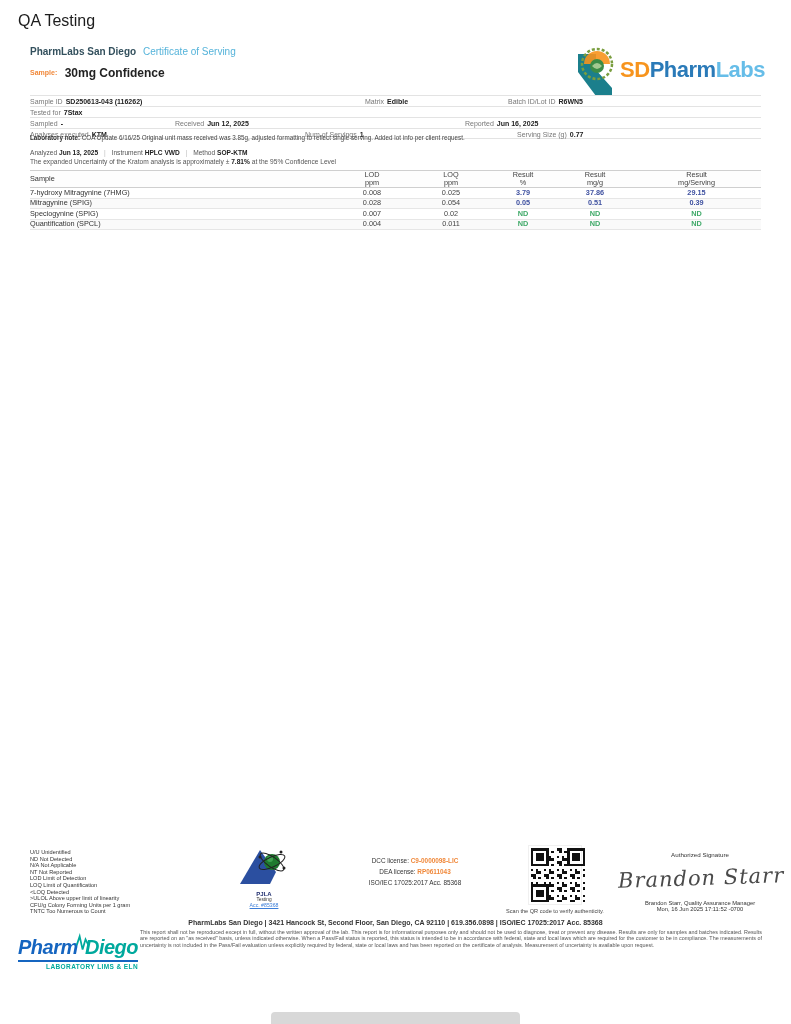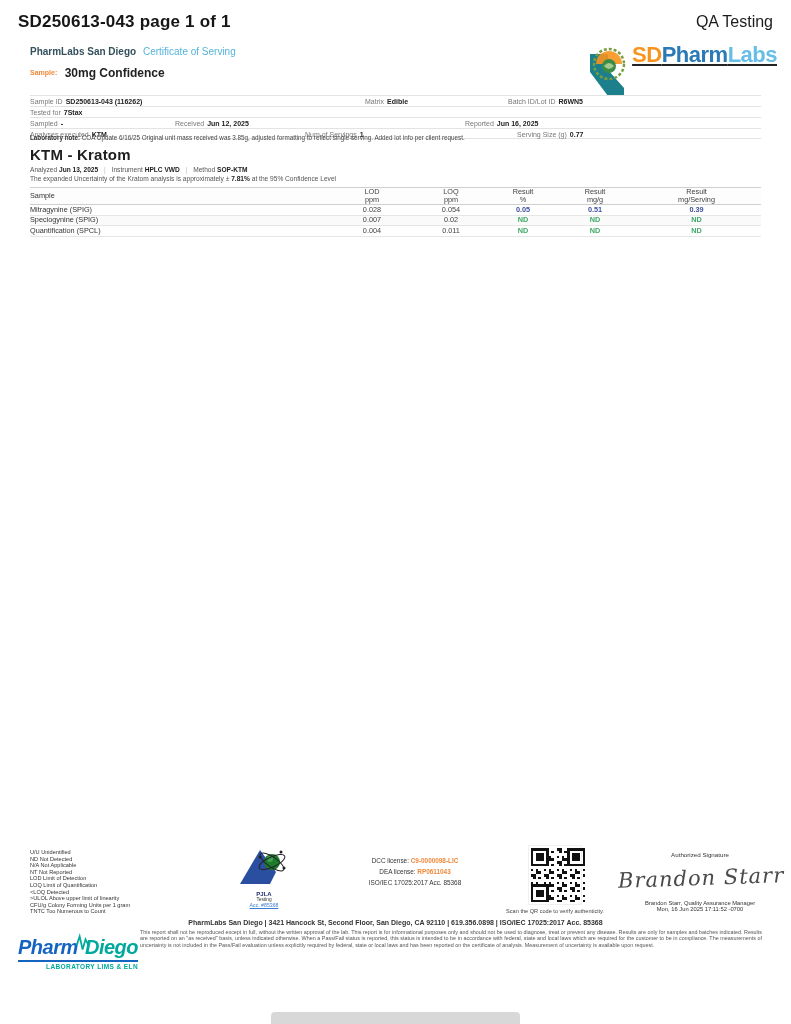--- a/index.html
+++ b/index.html
@@ -14,21 +14,21 @@
 
   .lab-line { position:absolute; top:46px; left:30px; font-size:10px; }
   .lab-name { font-weight:700; color:#33505d; }
   .coa-title { color:#54b3da; font-weight:500; margin-left:4px; }
 
   .sample-line { position:absolute; top:63px; left:30px; }
   .sample-label { font-size:7px; color:#f0883a; font-weight:600; vertical-align:2px; }
   .sample-name { font-size:12px; font-weight:700; color:#222; margin-left:3px; }
 
   
-  .logo-box { position:absolute; top:42px; right:14px; display:flex; align-items:flex-start;text-decoration:underline; }
+  .logo-box { position:absolute; top:42px; right:26px; display:flex; align-items:center; }
   .logo-word { font-size:22px; font-weight:700; letter-spacing:-.5px; margin-left:-8px; }
   .logo-sd { color:#f7941d; }
   .logo-pharm { color:#2a7ab8; }
   .logo-labs { color:#66bde8; font-weight:600; }
 
   
   .info-table { position:absolute; top:95px; left:30px; width:731px; font-size:7px; }
   .info-row { position:relative; height:11px; border-top:1px solid #e3e3e3; line-height:11px; }
   .info-row:last-child { border-bottom:1px solid #e3e3e3; }
   .info-cell { position:absolute; white-space:nowrap; }
@@ -92,21 +92,20 @@
   .pw-sub { font-size:6.5px; font-weight:700; color:#00a99d; text-align:right; letter-spacing:.4px; margin-top:1px; }
 
   .bottom-bar { position:absolute; bottom:0; left:271px; width:249px; height:12px; background:#d8d8d8; border-radius:4px 4px 0 0; }
 </style>
 </head>
 <body>
 
 <div class="page">
 
   <div class="top-header">
-    <span class="doc-id">SD250613-043 page 1 of 1</span>
     <span class="qa-label">QA Testing</span>
   </div>
 
   <div class="lab-line">
     <span class="lab-name">PharmLabs San Diego</span>
     <span class="coa-title">Certificate of Serving</span>
   </div>
 
   <div class="sample-line">
     <span class="sample-label">Sample:</span>
@@ -144,21 +143,20 @@
       <span class="info-cell" style="left:487px"><span class="ilabel">Serving Size (g)</span><span class="ival">0.77</span></span>
     </div>
   </div>
 
   <div class="lab-note">
     <b>Laboratory note:</b>
     <span>COA Update 6/16/25 Original unit mass received was 3.85g, adjusted formatting to reflect single serving. Added lot info per client request.</span>
   </div>
 
   <div class="ktm">
-    <div class="ktm-title">KTM - Kratom</div>
     <div class="ktm-meta">
       <span>Analyzed</span>
       <b>Jun 13, 2025</b>
       <span class="sep">|</span>
       <span>Instrument</span>
       <b>HPLC VWD</b>
       <span class="sep">|</span>
       <span>Method</span>
       <b>SOP-KTM</b>
     </div>
@@ -169,20 +167,28 @@
     </div>
 
     <div class="atable">
       <div class="arow head">
         <span class="acell c-analyte">Sample</span>
         <span class="acell c-lod"><span>LOD</span><br><span>ppm</span></span>
         <span class="acell c-loq"><span>LOQ</span><br><span>ppm</span></span>
         <span class="acell c-pct"><span>Result</span><br><span>%</span></span>
         <span class="acell c-mgg"><span>Result</span><br><span>mg/g</span></span>
         <span class="acell c-serv"><span>Result</span><br><span>mg/Serving</span></span>
+      </div>
+      <div class="arow data">
+        <span class="acell c-analyte">7-hydroxy Mitragynine (7HMG)</span>
+        <span class="acell c-lod">0.008</span>
+        <span class="acell c-loq">0.025</span>
+        <span class="acell c-pct val-num">3.79</span>
+        <span class="acell c-mgg val-num">37.86</span>
+        <span class="acell c-serv val-num">29.15</span>
       </div>
       <div class="arow data">
         <span class="acell c-analyte">Mitragynine (SPIG)</span>
         <span class="acell c-lod">0.028</span>
         <span class="acell c-loq">0.054</span>
         <span class="acell c-pct val-num">0.05</span>
         <span class="acell c-mgg val-num">0.51</span>
         <span class="acell c-serv val-num">0.39</span>
       </div>
       <div class="arow data">

